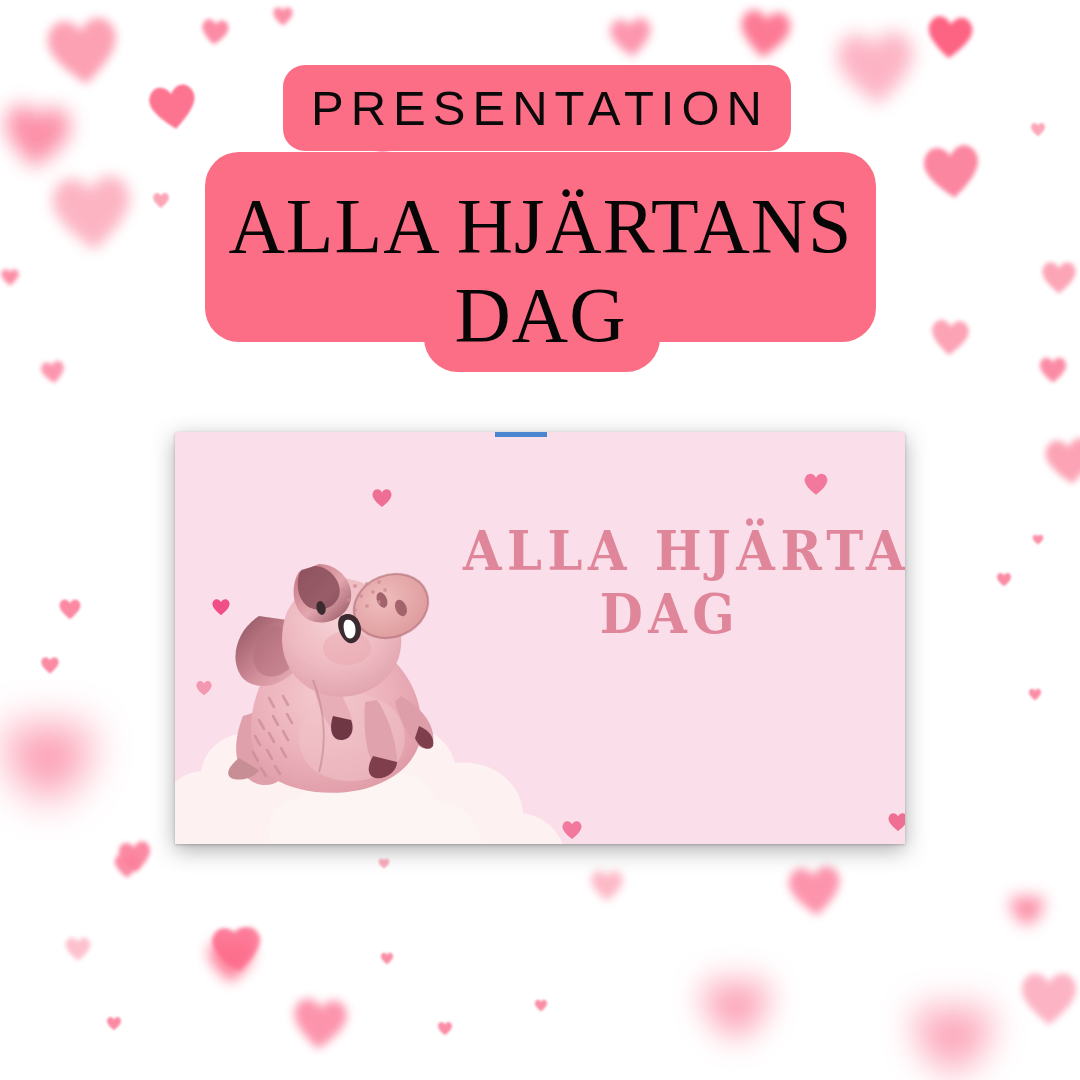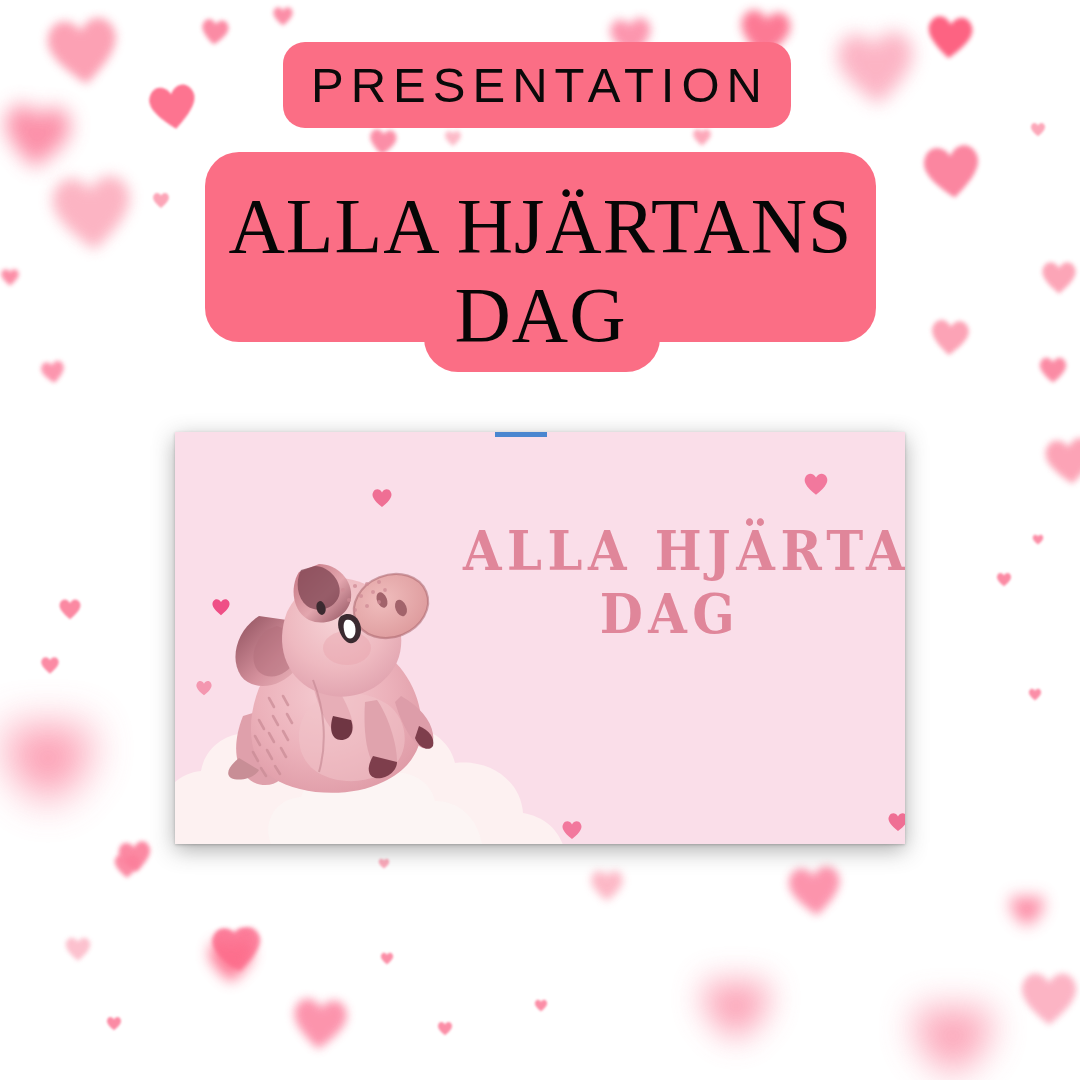--- a/index.html
+++ b/index.html
@@ -33,21 +33,21 @@
   }
   .badge{
     position:absolute;
     background:#fb6e85;
     display:flex;
     align-items:center;
     justify-content:center;
     box-sizing:border-box;
   }
   #badge-presentation{
-    left:283px;top:42px;
+    left:283px;top:65px;
     width:508px;height:86px;
     border-radius:22px;
   }
   #badge-presentation .txt{
     font-family:"Liberation Sans", sans-serif;
     font-size:49px;
     font-weight:300;
     letter-spacing:7px;
     color:#0a0a0a;
     line-height:1;

